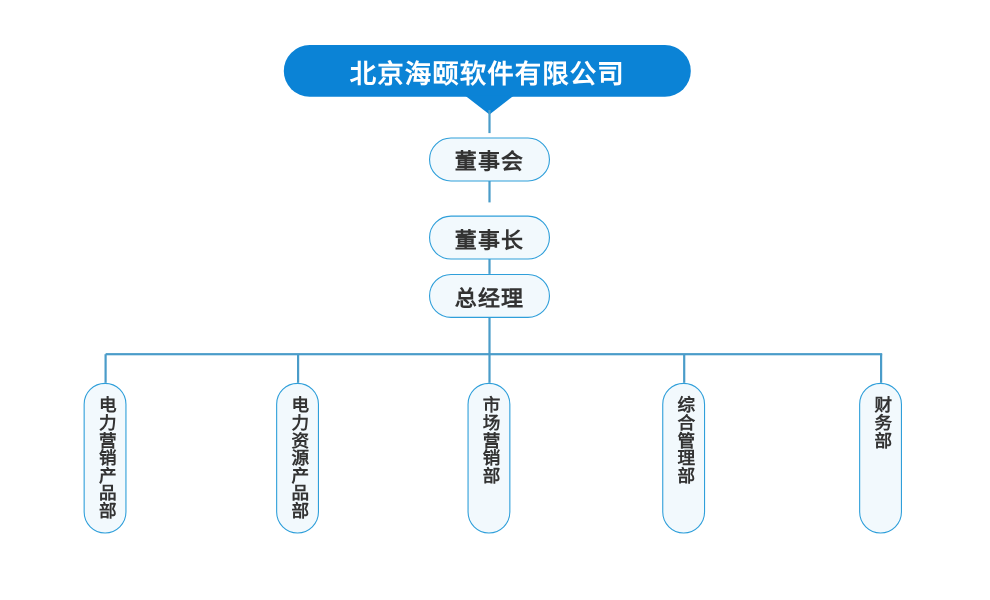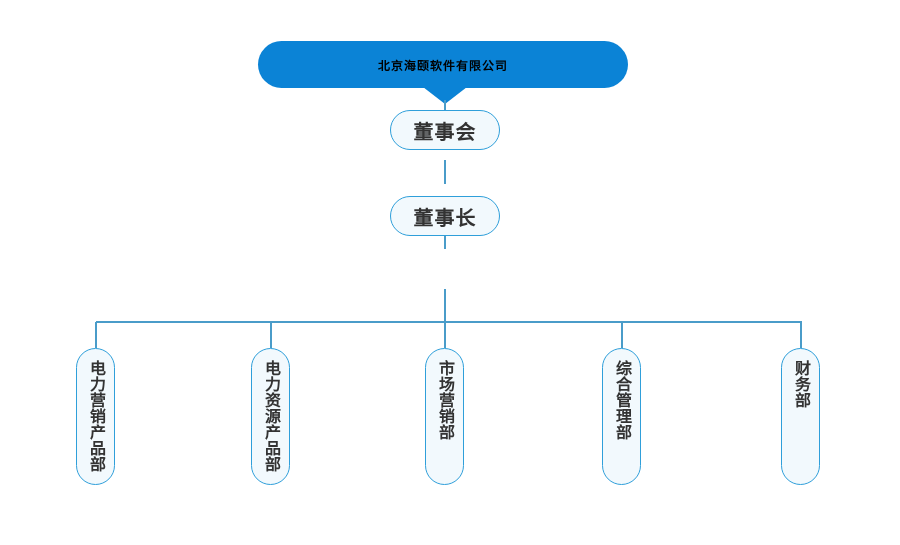--- a/index.html
+++ b/index.html
@@ -22,22 +22,22 @@
     top: 41px;
     width: 370px;
     height: 47px;
     background: #0b83d6;
     border-radius: 24px;
     display: flex;
     align-items: center;
     justify-content: center;
   }
   .root-node span {
-    color: #000000;
-    font-size: 12px;
+    color: #ffffff;
+    font-size: 24px;
     font-weight: bold;
     letter-spacing: 1px;
   }
   
   .root-tail {
     position: absolute;
     left: 423px;
     top: 87px;
     width: 0;
     height: 0;
@@ -105,25 +105,28 @@
   <div class="root-node">
     <span>北京海颐软件有限公司</span>
   </div>
   <div class="root-tail"></div>
 
   <div class="vline" style="left:444px; top:100px; height:21px;"></div>
   <div class="vline" style="left:444px; top:160px; height:24px;"></div>
   <div class="vline" style="left:444px; top:224px; height:25px;"></div>
   <div class="vline" style="left:444px; top:289px; height:33px;"></div>
 
-  <div class="pill" style="top:110px;align-items:center;">
+  <div class="pill" style="top:125px;align-items:center;">
     <span>董事会</span>
   </div>
   <div class="pill" style="top:196px;">
     <span>董事长</span>
+  </div>
+  <div class="pill" style="top:249px;">
+    <span>总经理</span>
   </div>
 
   <div class="hline" style="left:96px; top:321px; width:706px;"></div>
 
   <div class="vline" style="left:95px;  top:322px; height:26px;"></div>
   <div class="vline" style="left:270px; top:322px; height:26px;"></div>
   <div class="vline" style="left:444px; top:322px; height:26px;"></div>
   <div class="vline" style="left:621px; top:322px; height:26px;"></div>
   <div class="vline" style="left:800px; top:322px; height:26px;"></div>
 

